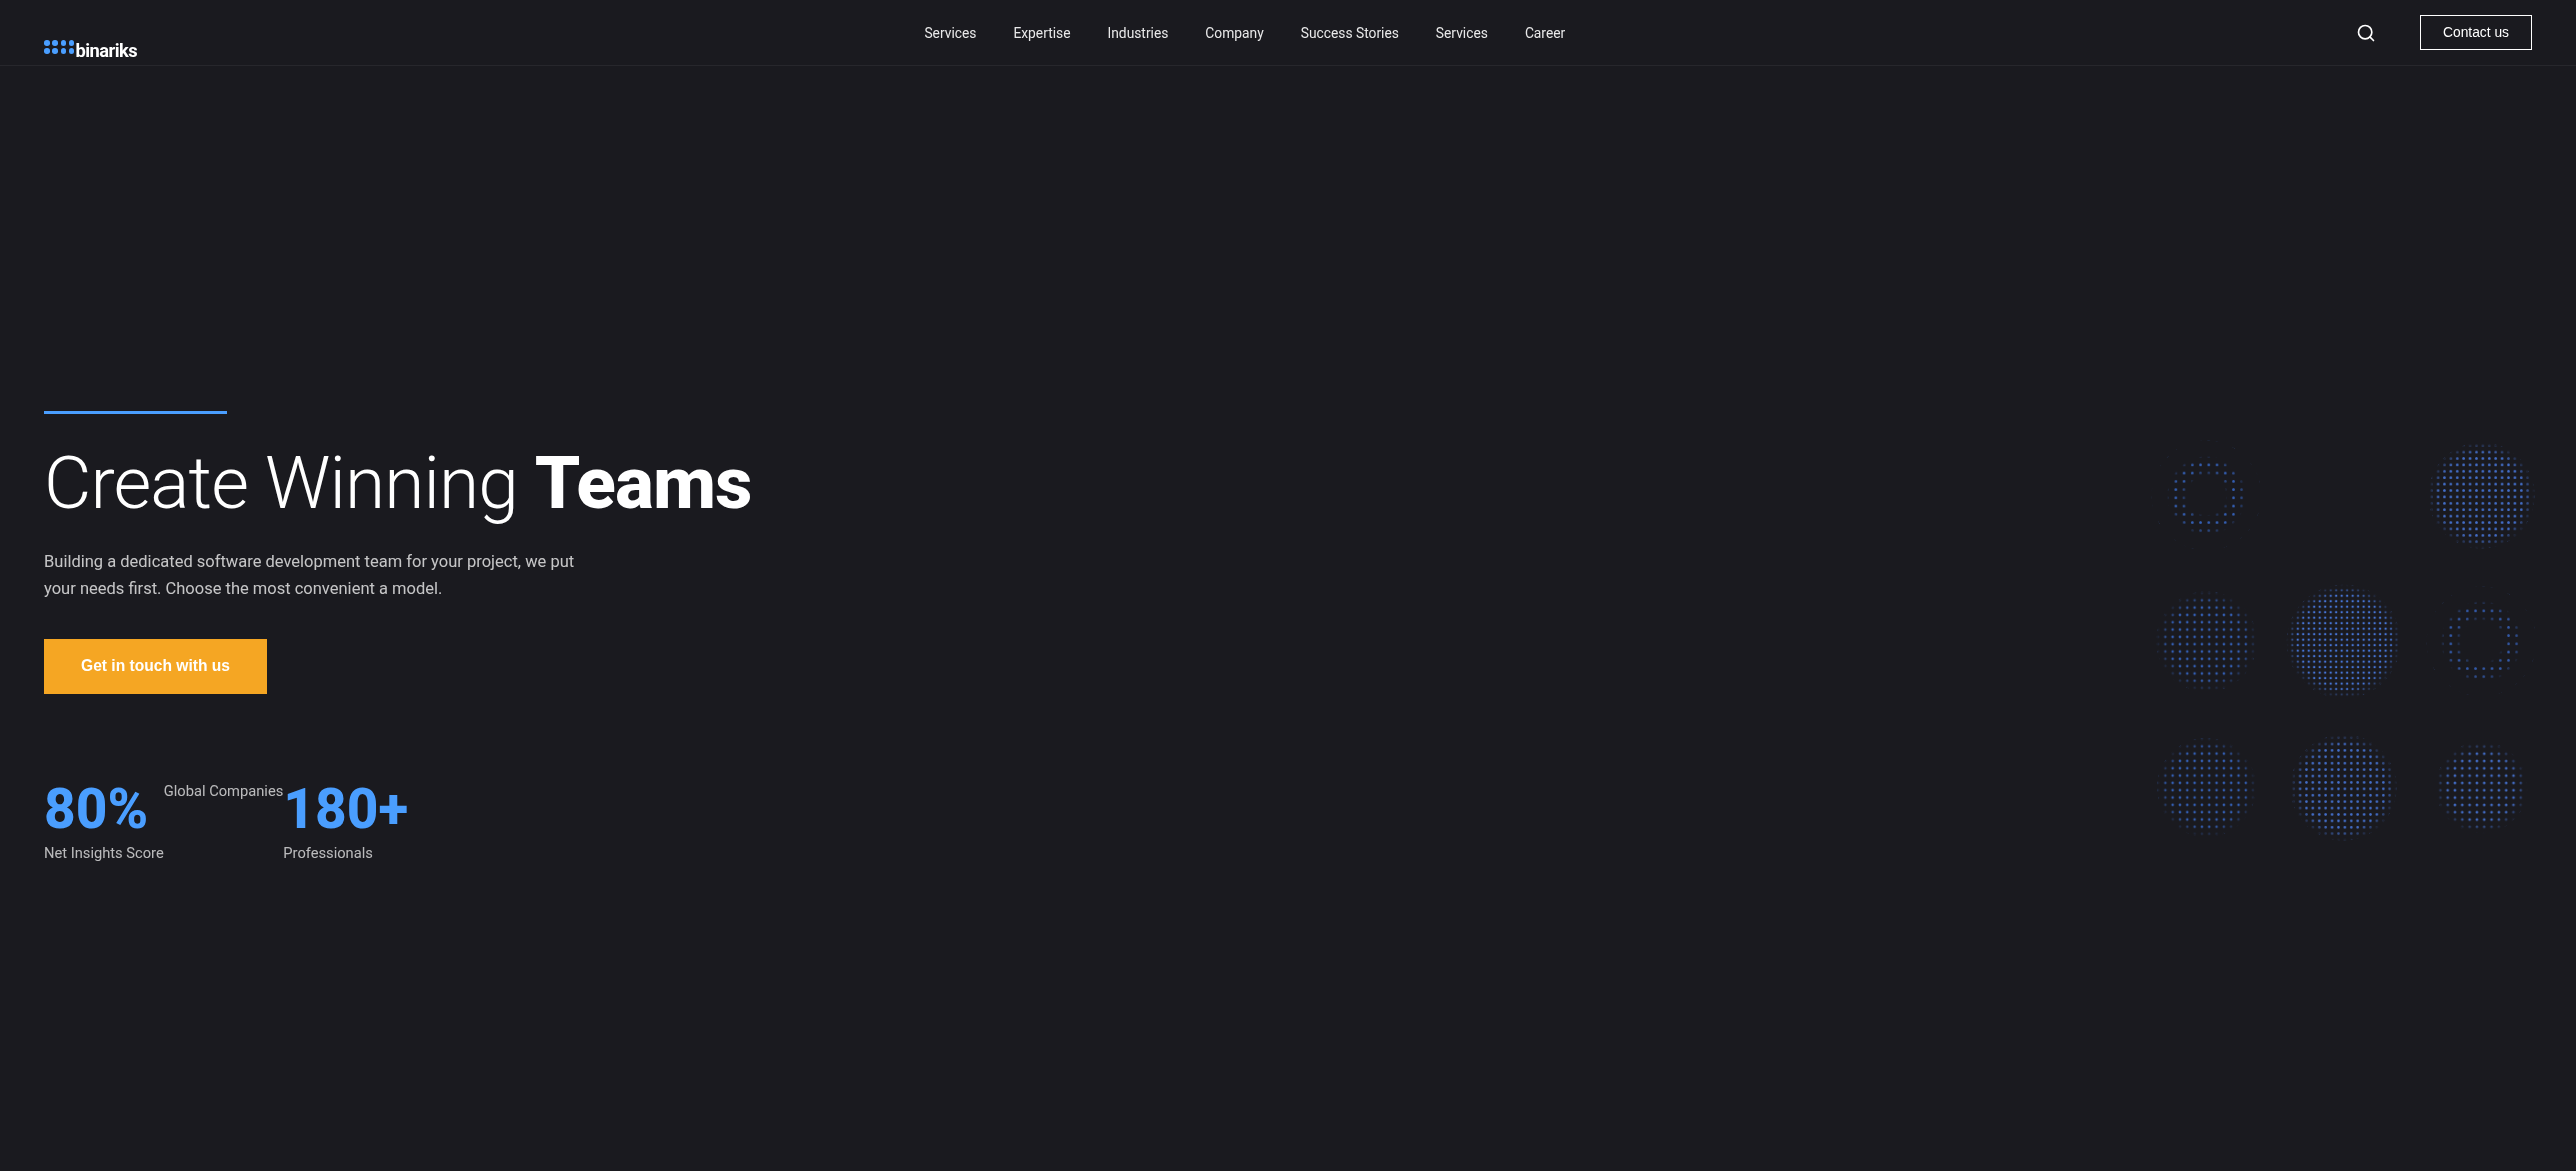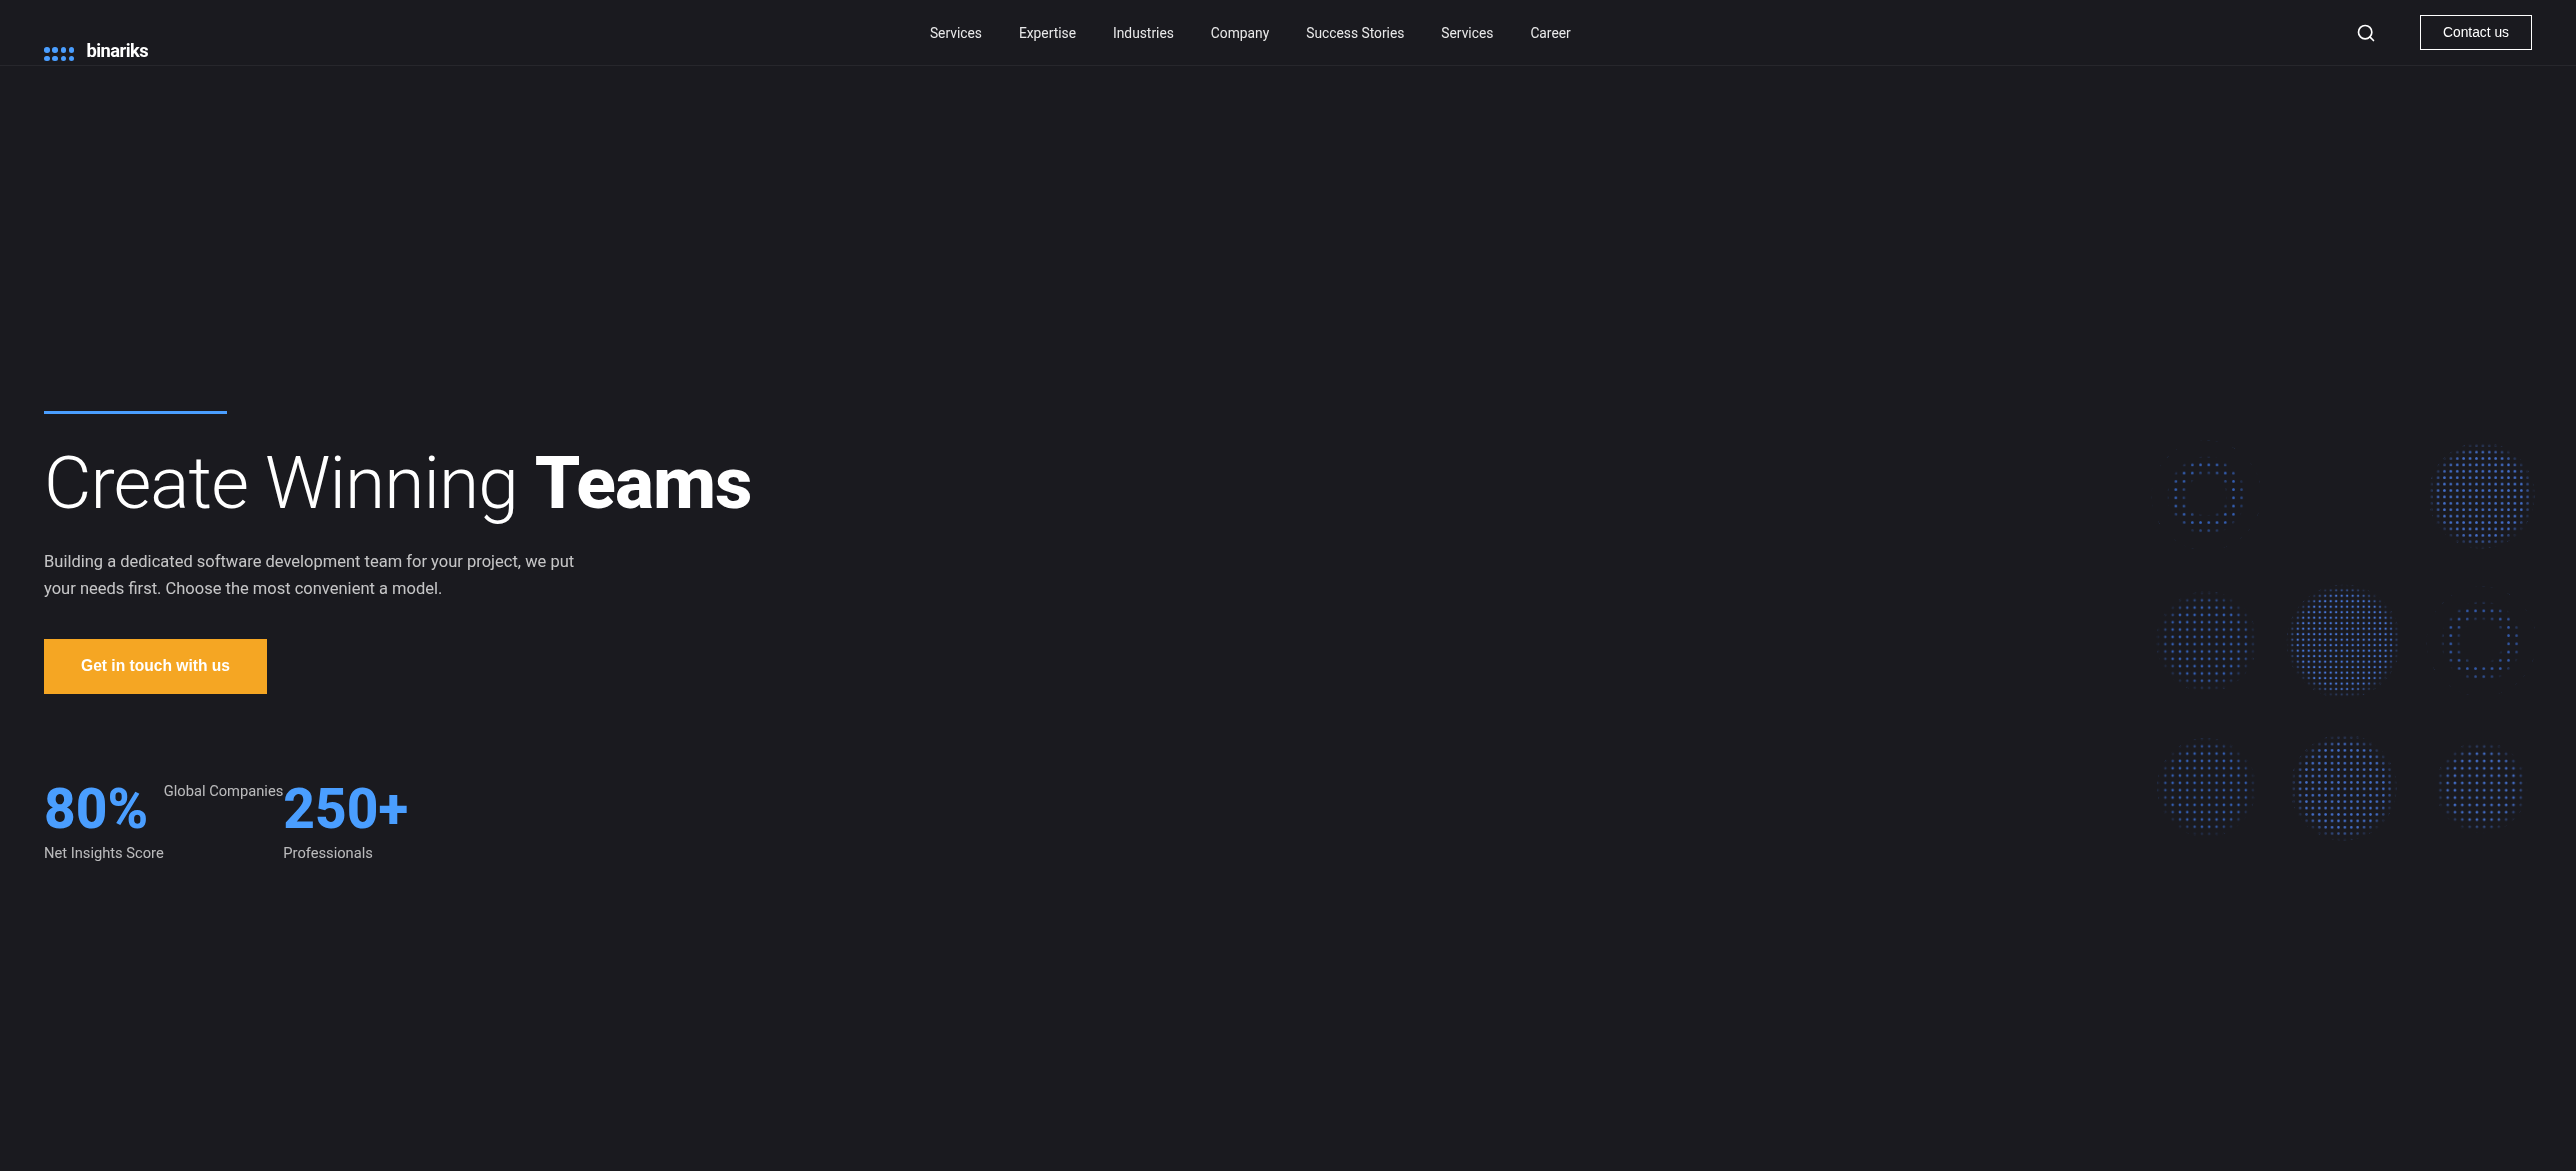--- a/index.html
+++ b/index.html
@@ -20,22 +20,22 @@
       padding: 0 44px;
       height: 66px;
       background-color: #1a1a1f;
       border-bottom: 0.9px solid rgba(255,255,255,0.06);
       position: relative;
       z-index: 10;
     }
 
     .nav-logo {
       display: flex;
-      align-items: flex-end;
-      gap: 12px;
+      align-items: flex-start;
+      gap: 1px;
       text-decoration: none;
       color: white;
       margin-top: 36px;
     }
 
     .logo-dots {
       display: grid;
       grid-template-columns: repeat(4, 5.5px);
       grid-template-rows: repeat(2, 5.5px);
       gap: 2.8px;
@@ -260,21 +260,21 @@
     
     <div class="stats">
       <div class="stat-item">
         <div class="stat-value">80%</div>
         <div class="stat-label">Net Insights Score</div>
       </div>
       <div class="stat-item">
         <div class="stat-label">Global Companies</div>
       </div>
       <div class="stat-item">
-        <div class="stat-value">250+</div>
+        <div class="stat-value">180+</div>
         <div class="stat-label">Professionals</div>
       </div>
     </div>
   </div>
 
   <div class="hero-visual">
     <div class="dots-grid">
 
       <svg class="sphere-svg" viewBox="0 0 130 130">
         <defs>

